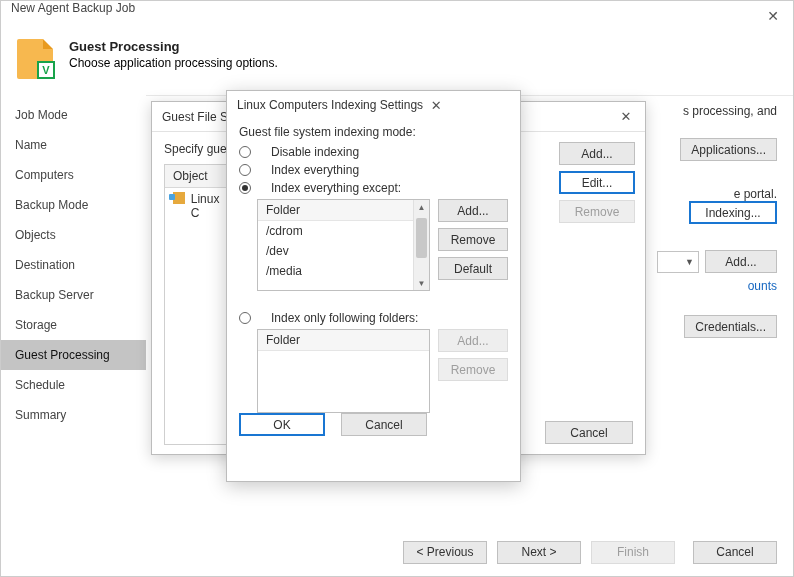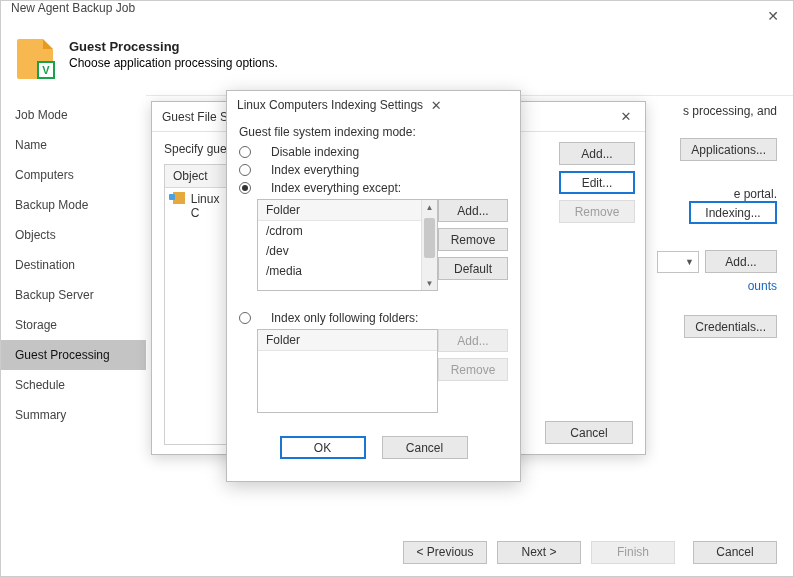--- a/index.html
+++ b/index.html
@@ -39,24 +39,24 @@
   .index-dialog{position:absolute;left:225px;top:89px;width:295px;height:392px;background:#fff;border:1px solid #bcbcbc;box-shadow:0 4px 18px rgba(0,0,0,.22);z-index:10}
   .index-dialog .tb{height:28px;display:flex;align-items:center;padding:0 4px 0 10px}
   .index-dialog .content{padding:6px 12px 10px 12px}
   .radio{display:flex;align-items:center;gap:20px;margin:4px 0}
   .radio .r{width:12px;height:12px;border:1px solid #666;border-radius:50%;display:inline-flex;align-items:center;justify-content:center}
   .radio .r.sel::after{content:"";width:6px;height:6px;background:#333;border-radius:50%}
   .listbox{border:1px solid #bfbfbf;height:92px;overflow:hidden;display:flex}
   .listbox .items{flex:1;overflow:auto}
   .listbox .items div{padding:3px 8px}
   .listbox .items .hd{background:#f6f6f6;border-bottom:1px solid #e5e5e5}
-  .listgroup{display:flex;margin-left:18px;margin-top:4px}
+  .listgroup{display:flex;gap:8px;margin-left:18px;margin-top:4px}
   .btncol{display:flex;flex-direction:column;gap:6px;width:72px}
   .btncol .btn{min-width:70px;width:70px}
-  .index-dialog .footer{display:flex;justify-content:center;gap:16px;margin-top:23px}
+  .index-dialog .footer{display:flex;gap:16px;margin-top:0}
   .index-dialog .footer .btn{min-width:86px}
   .wizard-footer{position:absolute;bottom:0;left:0;right:0;height:48px;display:flex;align-items:center;justify-content:flex-end;gap:10px;padding:0 16px}
   .wizard-footer .btn{min-width:84px}
   .scrollbar{width:16px;background:#f0f0f0;border-left:1px solid #e0e0e0;position:relative}
   .scrollbar .thumb{position:absolute;left:2px;right:2px;top:18px;height:40px;background:#c8c8c8;border-radius:2px}
   .scrollbar .up,.scrollbar .down{position:absolute;left:0;right:0;height:14px;display:flex;align-items:center;justify-content:center;font-size:8px;color:#666}
   .scrollbar .up{top:0}.scrollbar .down{bottom:0}
   .sel-row{border:1px solid #c3c3c3;height:22px;width:60px;display:inline-flex;align-items:center;justify-content:flex-end;padding:0 4px}
   .sel-row .chev{font-size:9px;color:#555}
   .right-col{position:absolute;right:16px;top:8px;width:120px}

